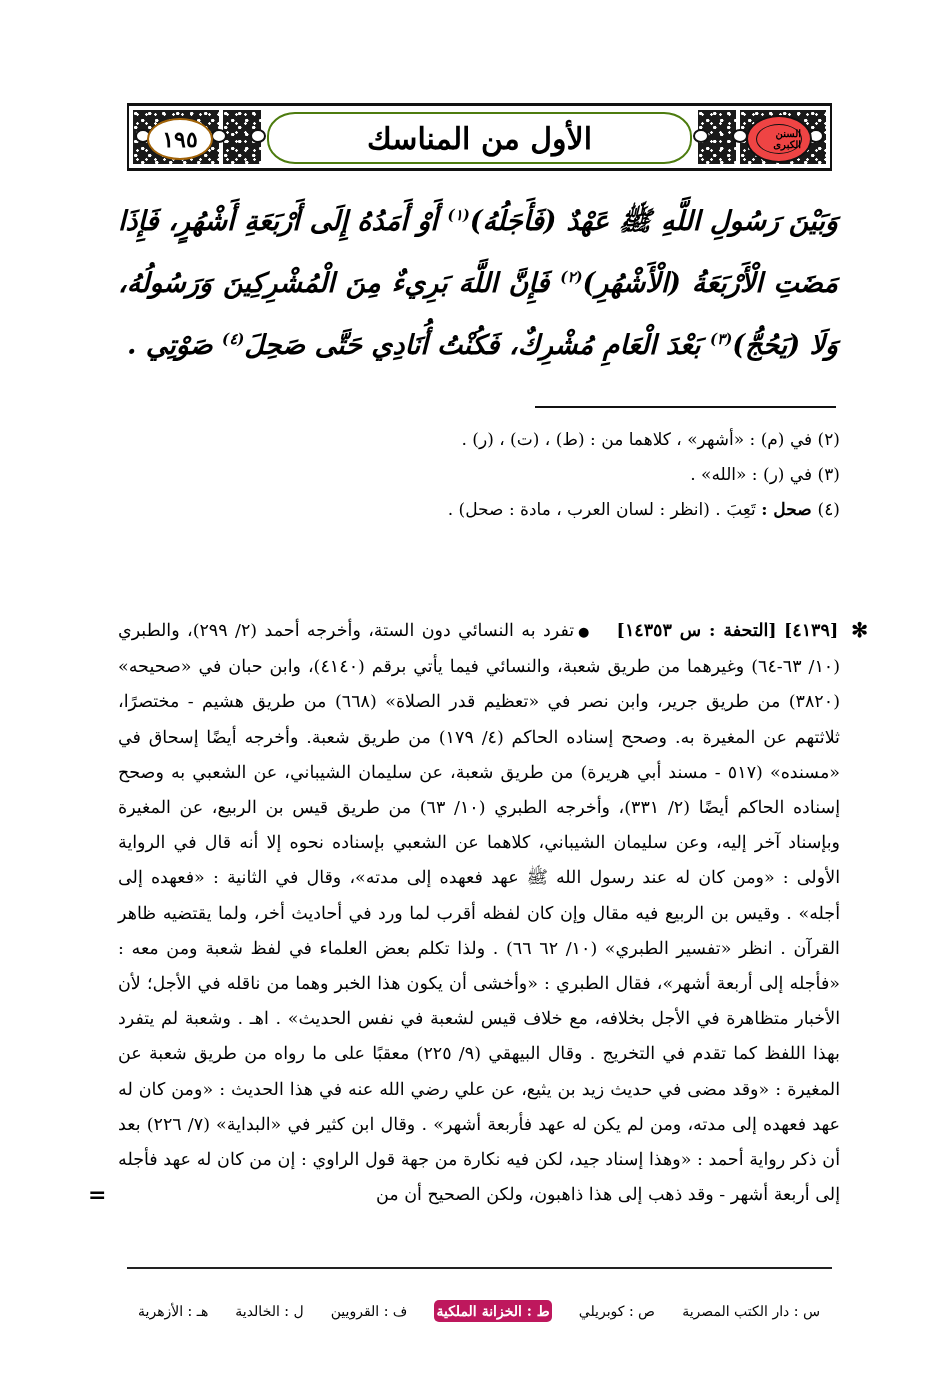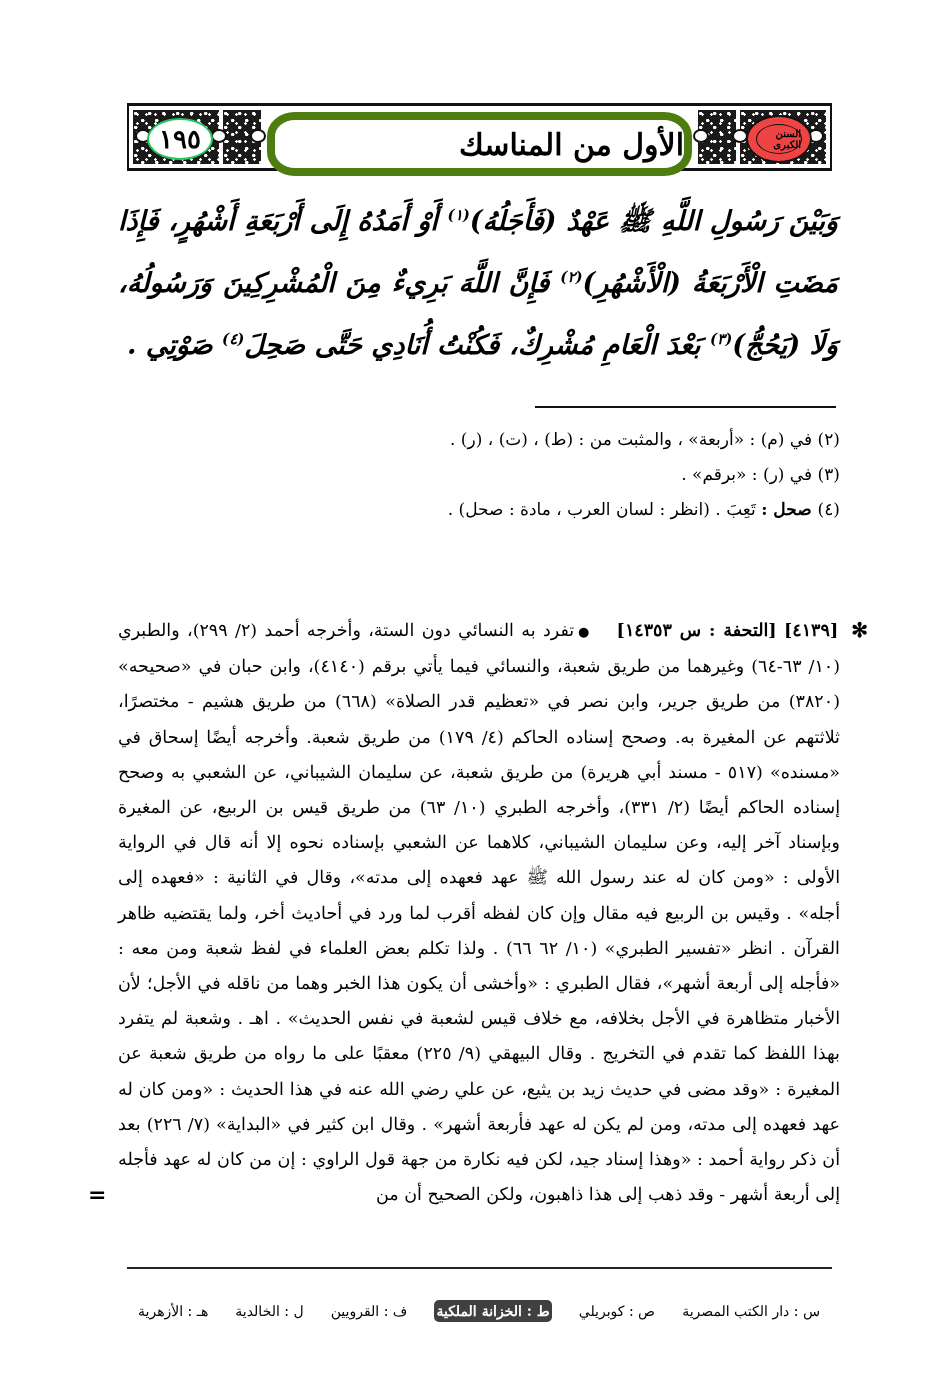--- a/index.html
+++ b/index.html
@@ -22,43 +22,43 @@
       #1a1a1a;
     background-size: 14px 14px, 14px 14px, 9px 9px, auto;
   }
   .orn-left-a  { left: 4px;  width: 86px; }
   .orn-left-b  { left: 94px; width: 38px; }
   .orn-right-a { right: 4px;  width: 86px; }
   .orn-right-b { right: 94px; width: 38px; }
 
   .page-num-cartouche {
     position: absolute; left: 18px; top: 12px; width: 62px; height: 38px;
-    background: #fff; border: 2px solid #22c55e; border-radius: 50% / 50%;
+    background: #fff; border: 2px solid #a16207; border-radius: 50% / 50%;
     display: flex; align-items: center; justify-content: center;
-    font-family: "DejaVu Serif", serif; font-size: 26px; font-weight: bold; letter-spacing: 1px;
+    font-family: "DejaVu Serif", serif; font-size: 22px; font-weight: bold; letter-spacing: 1px;
   }
   .knot { position: absolute; width: 12px; height: 10px; background: #fff; border: 2px solid #111; border-radius: 50%; top: 23px; }
   .k1 { left: 6px; } .k2 { left: 82px; } .k3 { left: 121px; }
   .k4 { right: 6px; } .k5 { right: 82px; } .k6 { right: 121px; }
 
   .emblem {
     position: absolute; right: 18px; top: 9px; width: 62px; height: 44px;
     background: #ef4444; border: 2px solid #111; border-radius: 50% / 50%;
     display: flex; align-items: center; justify-content: center;
   }
   .emblem-inner {
     width: 44px; height: 28px; border: 1.5px solid #111; border-radius: 50%;
     display:flex; align-items:center; justify-content:center;
     font-family: "DejaVu Serif", serif; font-size: 10px; font-weight: bold; direction: rtl;
   }
 
   .title-panel {
     position: absolute; left: 138px; right: 138px; top: 6px; height: 48px;
-    border: 8px solid #4d7c0f; border-radius: 28px / 24px; background: #fff;
-    display: flex; align-items: center; justify-content: flex-end;
+    border: 2px solid #4d7c0f; border-radius: 28px / 24px; background: #fff;
+    display: flex; align-items: center; justify-content: center;
   }
   .book-title {
     font-family: "DejaVu Serif", serif; font-size: 30px; font-weight: bold;
     direction: rtl; letter-spacing: 0;
   }
 
   
   .main-text {
     position: absolute; left: 118px; top: 190px; width: 720px;
     direction: rtl; text-align: justify; text-align-last: right;
@@ -93,21 +93,21 @@
 
   
   .footer-rule { position: absolute; left: 127px; top: 1267px; width: 705px; height: 2px; background: #222; }
   .ms-key {
     position: absolute; left: 138px; top: 1276px; width: 682px; height: 28px;
     direction: rtl; display: flex; align-items: center; justify-content: space-between;
     font-family: "DejaVu Serif", serif; font-size: 14px;
   }
   .ms-item { white-space: nowrap; margin-top: 41px; }
   .ms-item.active {
-    background: #404040; color: #fff; border-radius: 5px; padding: 3px 2px; font-weight: bold;
+    background: #be185d; color: #fff; border-radius: 5px; padding: 3px 2px; font-weight: bold;
   }
 </style>
 </head>
 <body>
 
 <div class="page">
 
   <div class="header">
     <div class="orn orn-left-a"></div>
     <div class="orn orn-left-b"></div>
@@ -133,24 +133,24 @@
   </div>
 
   <div class="main-text">
     <span>وَبَيْنَ رَسُولِ اللَّهِ ﷺ عَهْدٌ (فَأَجَلُهُ)</span><sup class="fn">(١)</sup><span> أَوْ أَمَدُهُ إِلَى أَرْبَعَةِ أَشْهُرٍ، فَإِذَا مَضَتِ الْأَرْبَعَةُ (الْأَشْهُرِ)</span><sup class="fn">(٢)</sup><span> فَإِنَّ اللَّهَ بَرِيءٌ مِنَ الْمُشْرِكِينَ وَرَسُولُهُ، وَلَا (يَحُجُّ)</span><sup class="fn">(٣)</sup><span> بَعْدَ الْعَامِ مُشْرِكٌ، فَكُنْتُ أُنَادِي حَتَّى صَحِلَ</span><sup class="fn">(٤)</sup><span> صَوْتِي .</span>
   </div>
 
   <div class="fn-sep"></div>
 
   <div class="footnotes">
     <p class="footnote">
-      <span>(٢)</span><span> في (م) : «أربعة» ، والمثبت من : (ط) ، (ت) ، (ر) .</span>
+      <span>(٢)</span><span> في (م) : «أشهر» ، كلاهما من : (ط) ، (ت) ، (ر) .</span>
     </p>
     <p class="footnote">
-      <span>(٣)</span><span> في (ر) : «برقم» .</span>
+      <span>(٣)</span><span> في (ر) : «الله» .</span>
     </p>
     <p class="footnote">
       <span>(٤)</span><b> صحل :</b><span> تَعِبَ . (انظر : لسان العرب ، مادة : صحل) .</span>
     </p>
   </div>
 
   <div class="commentary">
     <span class="star">✻</span>
     <span class="comm-ref">[٤١٣٩]</span>
     <span class="comm-ref">[التحفة : س ١٤٣٥٣]</span>

